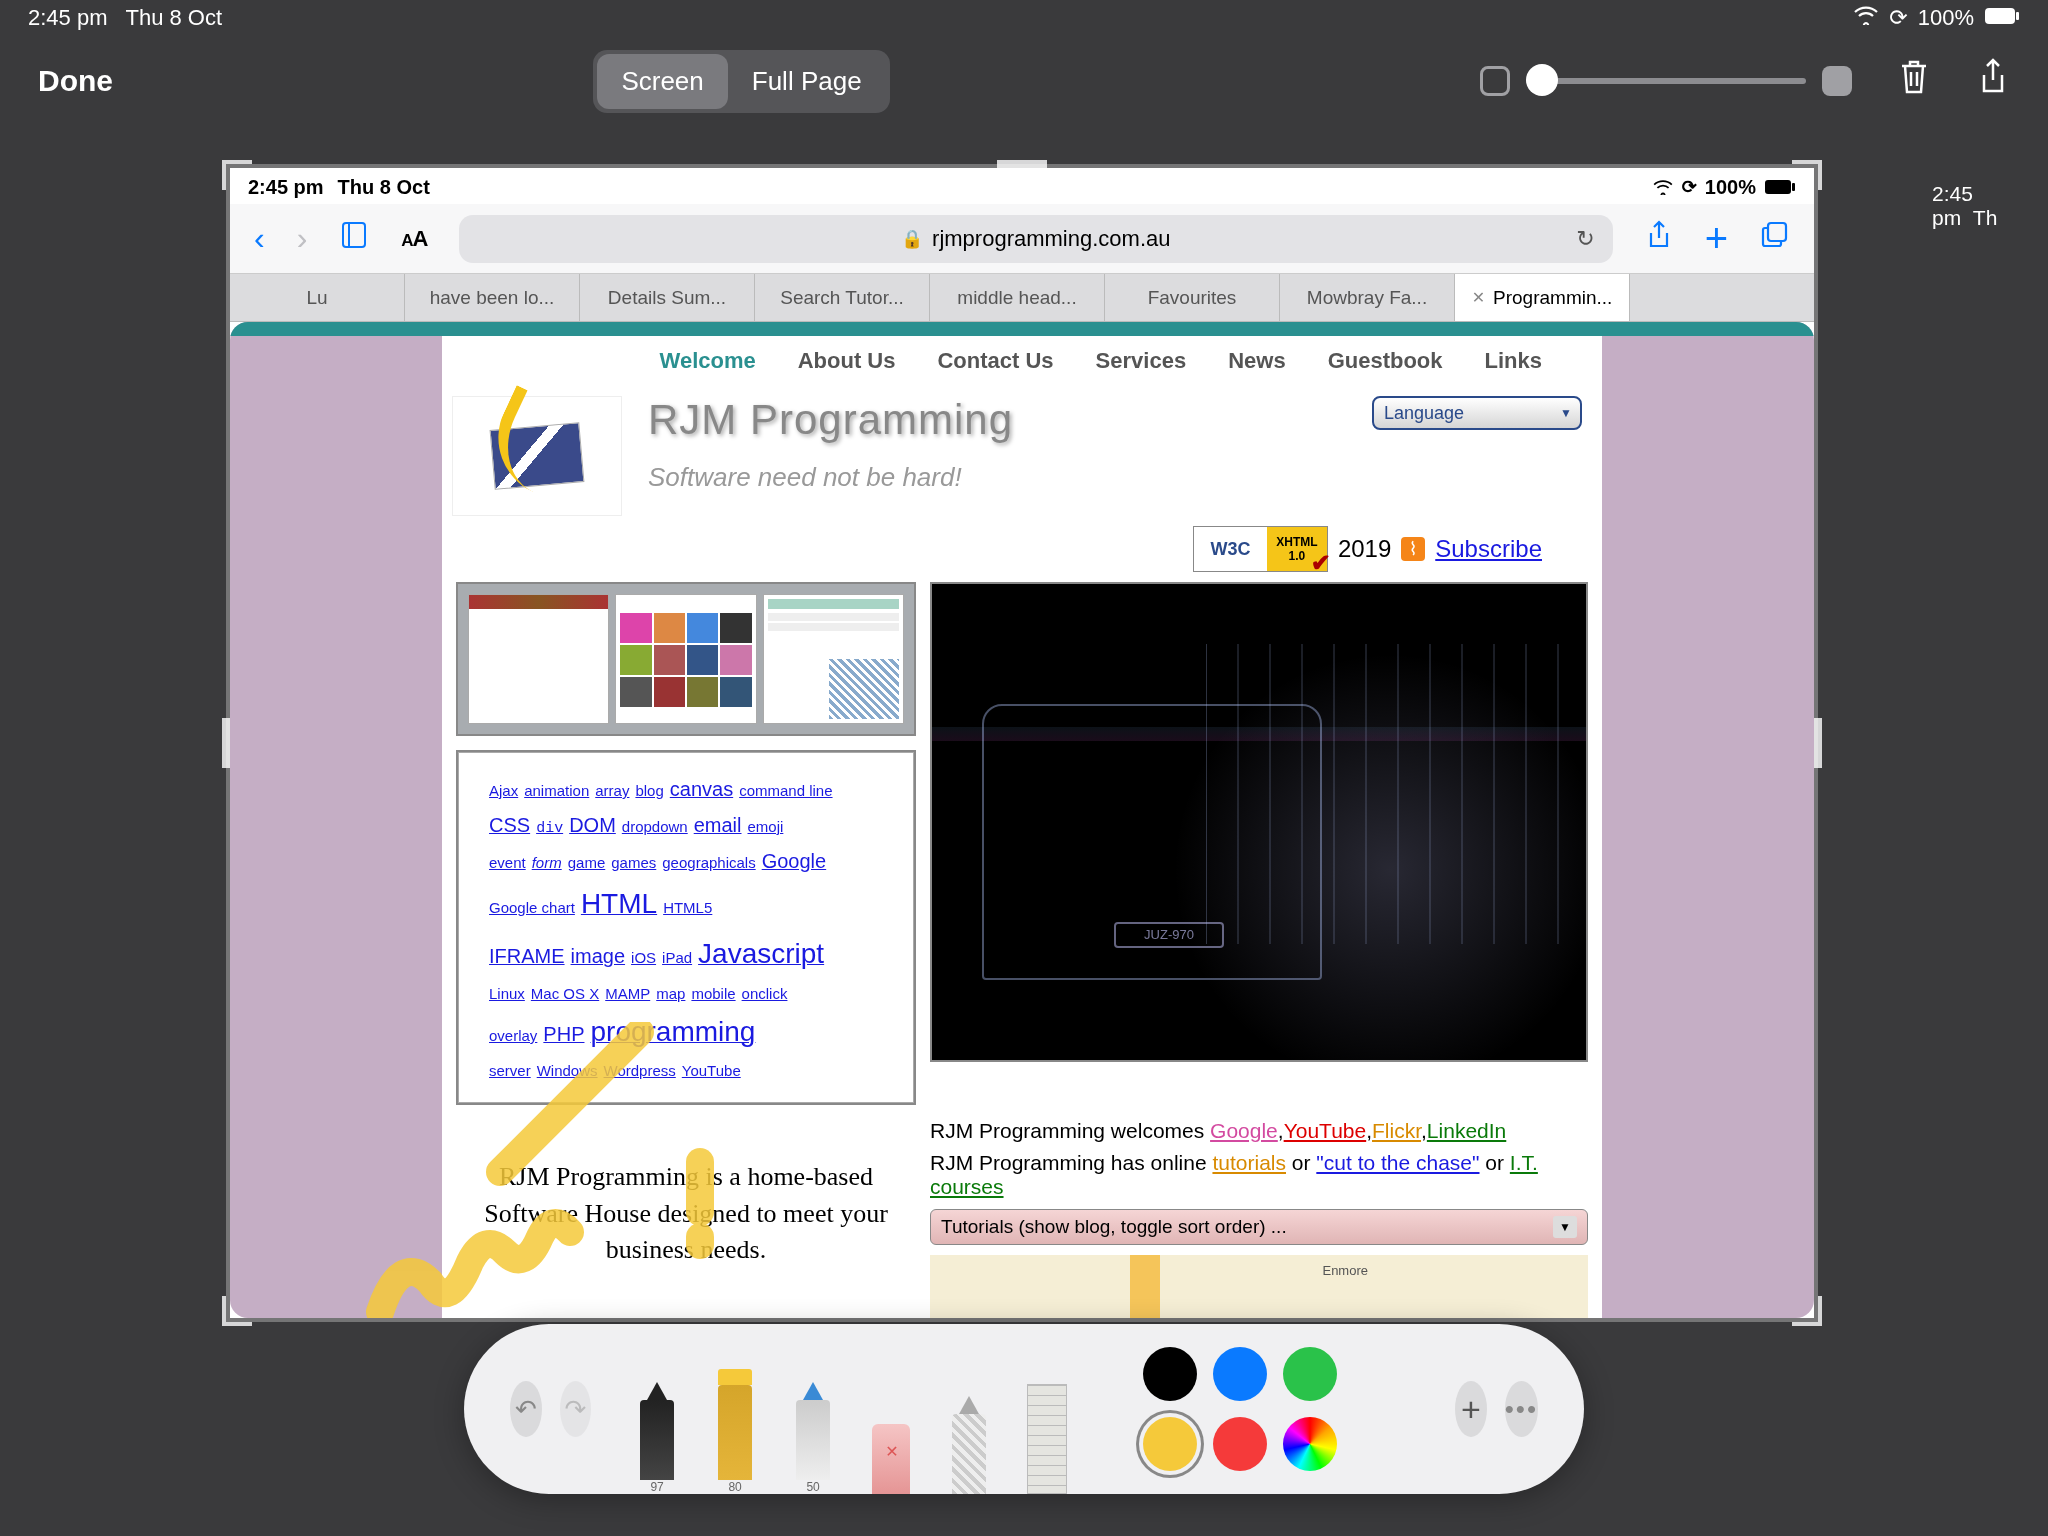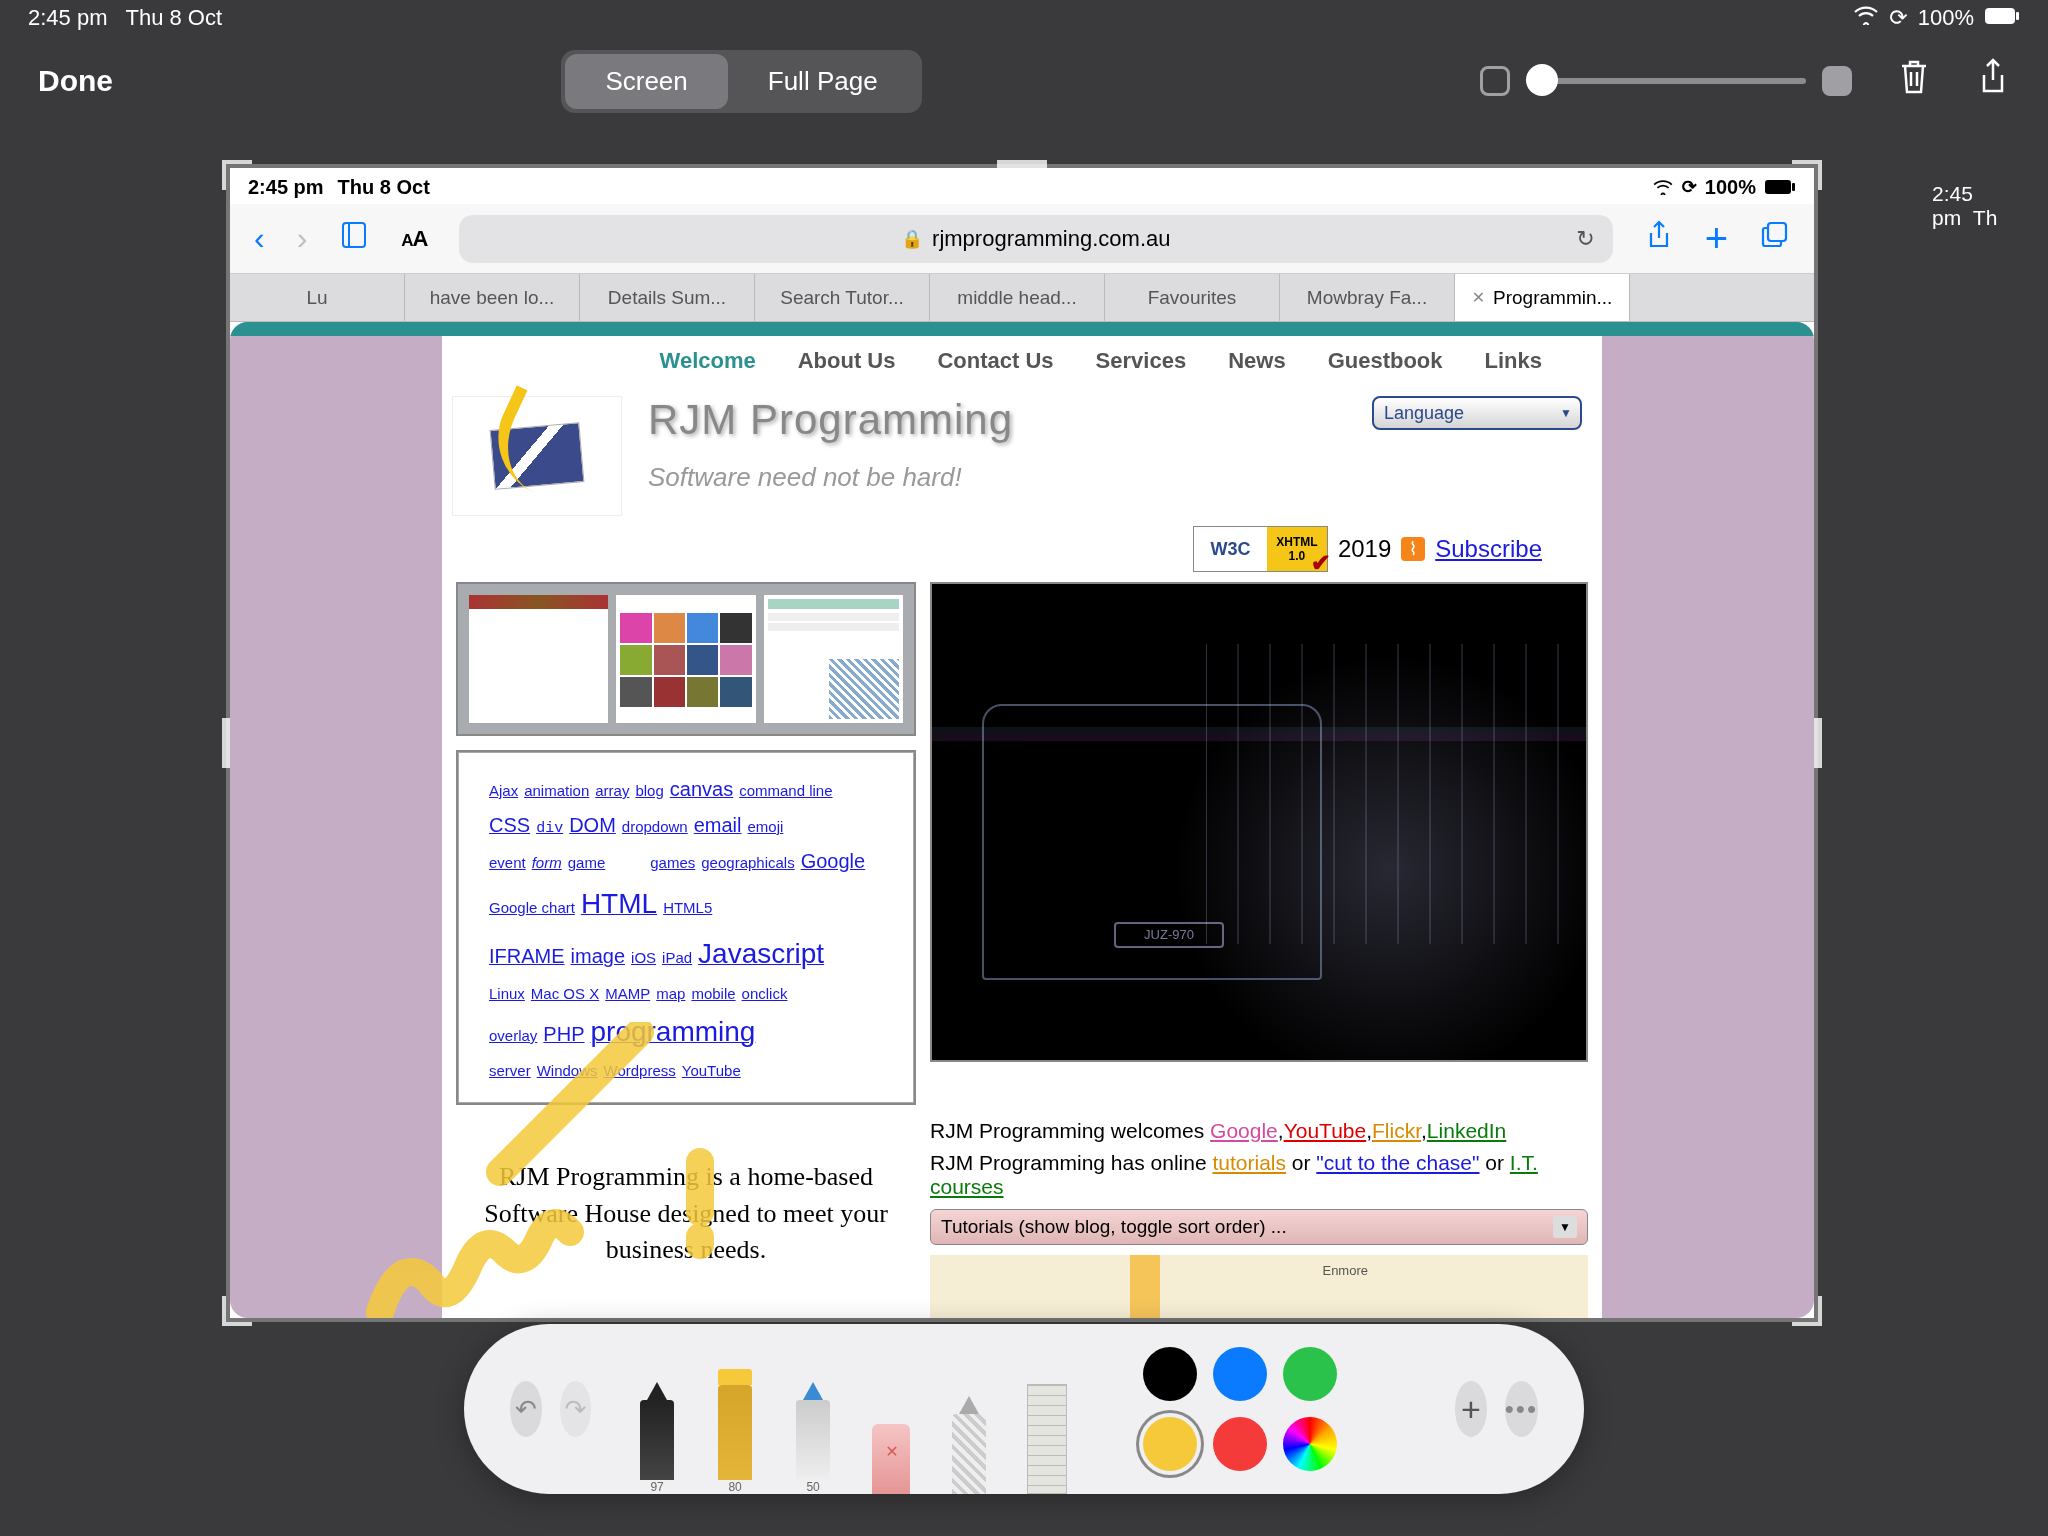--- a/index.html
+++ b/index.html
@@ -6,21 +6,21 @@
 body { width:2048px; height:1536px; background:#3a3a3c; overflow:hidden; position:relative; }
 
 
 .status { height:36px; color:#fff; display:flex; align-items:center; padding:0 28px; font-size:22px; font-weight:500; }
 .status .right { margin-left:auto; display:flex; align-items:center; gap:10px; }
 
 
 .editor-bar { height:90px; display:flex; align-items:center; padding:0 38px; }
 .done { color:#fff; font-size:30px; font-weight:600; }
 .seg { margin-left:auto; margin-right:auto; display:flex; background:#555558; border-radius:14px; padding:4px; transform:translateX(-55px); }
-.seg > div { padding:12px 40px; border-radius:12px; font-size:26px; color:#fff; font-weight:500; }
+.seg > div { padding:12px 24px; border-radius:12px; font-size:26px; color:#fff; font-weight:500; }
 .seg .active { background:#7a7a7e; }
 .tb-right { display:flex; align-items:center; gap:44px; }
 .opacity-ctl { display:flex; align-items:center; gap:16px; }
 .opbox { width:30px; height:30px; border:3px solid #a0a0a4; border-radius:8px; }
 .slider { width:280px; height:6px; background:#8c8c90; border-radius:3px; position:relative; }
 .slider .knob { position:absolute; left:0; top:-14px; width:32px; height:32px; background:#fff; border-radius:50%; }
 .opbox.f { background:#a0a0a4; border:none; width:30px; height:30px; border-radius:8px; }
 .ticon { color:#fff; font-size:36px; }
 
 
@@ -311,21 +311,21 @@
                 <div style="height:8px;background:#eee;margin:2px 4px"></div>
                 <div style="height:8px;background:#eee;margin:2px 4px"></div>
                 <div style="position:absolute;right:4px;bottom:4px;width:70px;height:60px;background:repeating-linear-gradient(45deg,#8ac,#8ac 3px,#fff 3px,#fff 6px)"></div>
               </div>
             </div>
           </div>
           <div class="panel" style="padding:0">
             <div class="cloud" id="cloud">
                 <div><a style="margin-right: 6px;">Ajax</a><a style="margin-right: 6px;">animation</a><a style="margin-right: 6px;">array</a><a style="margin-right: 6px;">blog</a><a class="med" style="margin-right: 6px;">canvas</a><a style="margin-right: 6px;">command line</a></div>
                 <div><a class="med" style="margin-right: 6px;">CSS</a><a style="margin-right: 6px; font-family: Liberation Mono, monospace;">div</a><a class="med" style="margin-right: 6px;">DOM</a><a style="margin-right: 6px;">dropdown</a><a class="med" style="margin-right: 6px;">email</a><a style="margin-right: 6px;">emoji</a></div>
-                <div><a style="margin-right: 6px;">event</a><a style="margin-right: 6px; font-style: italic;">form</a><a style="margin-right: 6px;">game</a><a style="margin-right: 6px; margin-left: 39px;">games</a><a style="margin-right: 6px;">geographicals</a><a class="med" style="margin-right: 6px;">Google</a></div>
+                <div><a style="margin-right: 6px;">event</a><a style="margin-right: 6px; font-style: italic;">form</a><a style="margin-right: 6px;">game</a><a style="margin-right: 6px;">games</a><a style="margin-right: 6px;">geographicals</a><a class="med" style="margin-right: 6px;">Google</a></div>
                 <div><a style="margin-right: 6px;">Google chart</a><a class="big" style="margin-right: 6px;">HTML</a><a style="margin-right: 6px;">HTML5</a></div>
                 <div><a class="med" style="margin-right: 6px;">IFRAME</a><a class="med" style="margin-right: 6px;">image</a><a style="margin-right: 6px;">iOS</a><a style="margin-right: 6px;">iPad</a><a class="big" style="margin-right: 6px;">Javascript</a></div>
                 <div><a style="margin-right: 6px;">Linux</a><a style="margin-right: 6px;">Mac OS X</a><a style="margin-right: 6px;">MAMP</a><a style="margin-right: 6px;">map</a><a style="margin-right: 6px;">mobile</a><a style="margin-right: 6px;">onclick</a></div>
                 <div><a style="margin-right: 6px;">overlay</a><a class="med" style="margin-right: 6px;">PHP</a><a class="big" style="margin-right: 6px;">programming</a></div>
                 <div><a style="margin-right: 6px;">server</a><a style="margin-right: 6px;">Windows</a><a style="margin-right: 6px;">Wordpress</a><a style="margin-right: 6px;">YouTube</a></div>
               </div>
           </div>
         </div>
         <div class="hero">
           <div class="street"></div>

